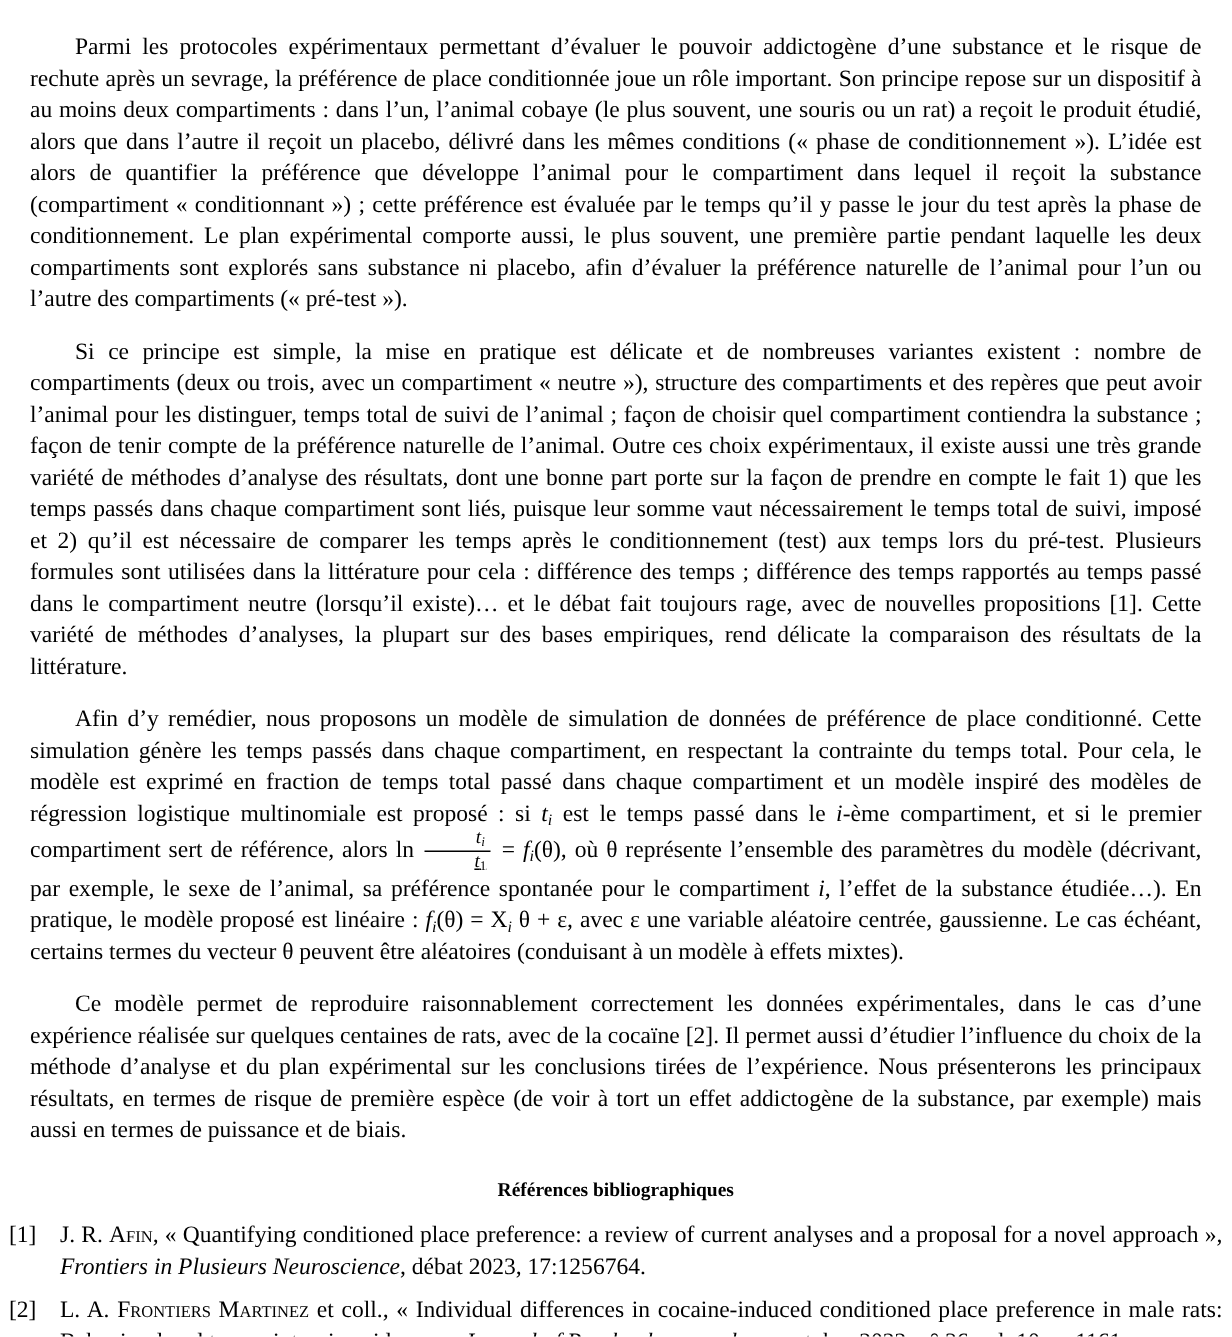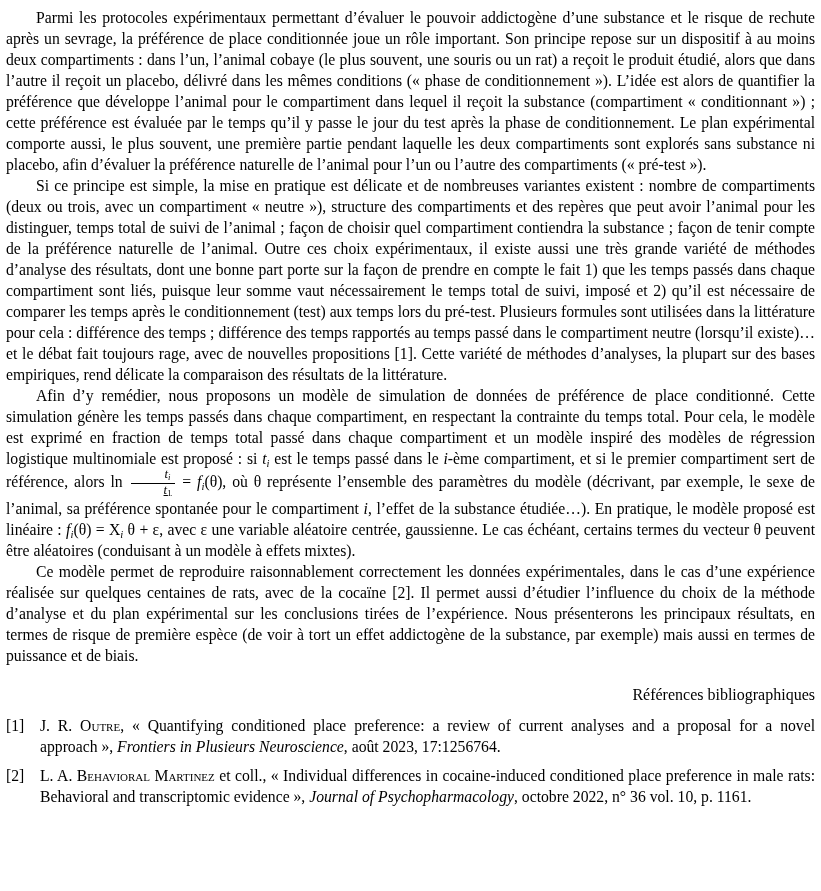--- a/index.html
+++ b/index.html
@@ -17,21 +17,21 @@
     width: 821px;
     height: 891px;
     padding: 7px 6px 0 6px;
     font-family: "Liberation Serif", serif;
     font-size: 15.7px;
     line-height: 21px;
     color: #000000;
     text-align: justify;
   }
   .para {
-    margin: 0;
+    margin: 14px;
     text-indent: 30px;
   }
   .it { font-style: italic; }
   .sc { font-variant: small-caps; }
   sub.vsub {
     font-size: 0.68em;
     line-height: 0;
     vertical-align: baseline;
     position: relative;
     top: 0.28em;
@@ -50,23 +50,23 @@
     display: block;
     border-bottom: 1px solid #000;
     padding: 0 3px 1px 3px;
   }
   .frac .den {
     display: block;
     padding: 0 3px;
     text-decoration: underline;
   }
   .refs-heading {
-    font-size: 16px;
-    font-weight: normal;
-    text-align: right;
+    font-size: 13px;
+    font-weight: bold;
+    text-align: center;
     margin: 18px 0 10px 0;
   }
   .ref {
     display: flex;
     margin: 0 0 8px 0;
   }
   .ref-label {
     flex: 0 0 34px;
   }
   .ref-body {
@@ -84,21 +84,21 @@
   <p class="para">Si ce principe est simple, la mise en pratique est délicate et de nombreuses variantes existent&nbsp;: nombre de compartiments (deux ou trois, avec un compartiment «&nbsp;neutre&nbsp;»), structure des compartiments et des repères que peut avoir l’animal pour les distinguer, temps total de suivi de l’animal&nbsp;; façon de choisir quel compartiment contiendra la substance&nbsp;; façon de tenir compte de la préférence naturelle de l’animal. Outre ces choix expérimentaux, il existe aussi une très grande variété de méthodes d’analyse des résultats, dont une bonne part porte sur la façon de prendre en compte le fait 1) que les temps passés dans chaque compartiment sont liés, puisque leur somme vaut nécessairement le temps total de suivi, imposé et 2) qu’il est nécessaire de comparer les temps après le conditionnement (test) aux temps lors du pré-test. Plusieurs formules sont utilisées dans la littérature pour cela&nbsp;: différence des temps&nbsp;; différence des temps rapportés au temps passé dans le compartiment neutre (lorsqu’il existe)… et le débat fait toujours rage, avec de nouvelles propositions [1]. Cette variété de méthodes d’analyses, la plupart sur des bases empiriques, rend délicate la comparaison des résultats de la littérature.</p>
 
   <p class="para"><span>Afin d’y remédier, nous proposons un modèle de simulation de données de préférence de place conditionné. Cette simulation génère les temps passés dans chaque compartiment, en respectant la contrainte du temps total. Pour cela, le modèle est exprimé en fraction de temps total passé dans chaque compartiment et un modèle inspiré des modèles de régression logistique multinomiale est proposé&nbsp;: si </span><span class="it">t</span><sub class="vsub it">i</sub><span> est le temps passé dans le </span><span class="it">i</span><span>-ème compartiment, et si le premier compartiment sert de référence, alors ln </span><span class="frac"><span class="num"><span class="it">t</span><sub class="vsub it">i</sub></span><span class="den"><span class="it">t</span><sub class="vsub">1</sub></span></span><span> = </span><span class="it">f</span><sub class="vsub it">i</sub><span>(θ), où θ représente l’ensemble des paramètres du modèle (décrivant, par exemple, le sexe de l’animal, sa préférence spontanée pour le compartiment </span><span class="it">i</span><span>, l’effet de la substance étudiée…). En pratique, le modèle proposé est linéaire&nbsp;: </span><span class="it">f</span><sub class="vsub it">i</sub><span>(θ) = X</span><sub class="vsub it">i</sub><span> θ + ε, avec ε une variable aléatoire centrée, gaussienne. Le cas échéant, certains termes du vecteur θ peuvent être aléatoires (conduisant à un modèle à effets mixtes).</span></p>
 
   <p class="para">Ce modèle permet de reproduire raisonnablement correctement les données expérimentales, dans le cas d’une expérience réalisée sur quelques centaines de rats, avec de la cocaïne [2]. Il permet aussi d’étudier l’influence du choix de la méthode d’analyse et du plan expérimental sur les conclusions tirées de l’expérience. Nous présenterons les principaux résultats, en termes de risque de première espèce (de voir à tort un effet addictogène de la substance, par exemple) mais aussi en termes de puissance et de biais.</p>
 
   <h2 class="refs-heading">Références bibliographiques</h2>
 
   <div class="ref">
     <span class="ref-label">[1]</span>
-    <span class="ref-body"><span>J. R. </span><span class="sc">Outre</span><span>, «&nbsp;Quantifying conditioned place preference: a review of current analyses and a proposal for a novel approach&nbsp;», </span><span class="it">Frontiers in Plusieurs Neuroscience</span><span>, août 2023, 17:1256764.</span></span>
+    <span class="ref-body"><span>J. R. </span><span class="sc">Afin</span><span>, «&nbsp;Quantifying conditioned place preference: a review of current analyses and a proposal for a novel approach&nbsp;», </span><span class="it">Frontiers in Plusieurs Neuroscience</span><span>, débat 2023, 17:1256764.</span></span>
   </div>
 
   <div class="ref">
     <span class="ref-label">[2]</span>
-    <span class="ref-body"><span>L. A. </span><span class="sc">Behavioral Martinez</span><span> et coll., «&nbsp;Individual differences in cocaine-induced conditioned place preference in male rats: Behavioral and transcriptomic evidence&nbsp;», </span><span class="it">Journal of Psychopharmacology</span><span>, octobre 2022, n°&nbsp;36 vol. 10, p. 1161.</span></span>
+    <span class="ref-body"><span>L. A. </span><span class="sc">Frontiers Martinez</span><span> et coll., «&nbsp;Individual differences in cocaine-induced conditioned place preference in male rats: Behavioral and transcriptomic evidence&nbsp;», </span><span class="it">Journal of Psychopharmacology</span><span>, octobre 2022, n°&nbsp;36 vol. 10, p. 1161.</span></span>
   </div>
 
 </div>
 
 </body></html>

